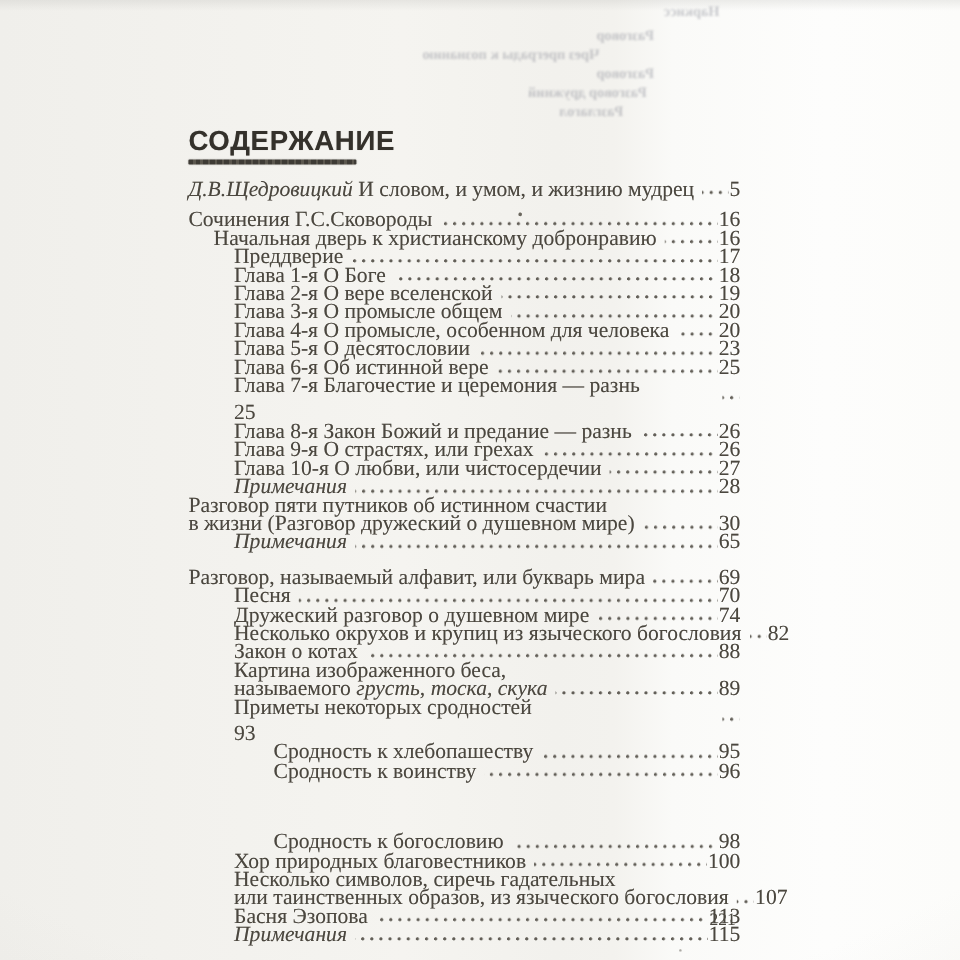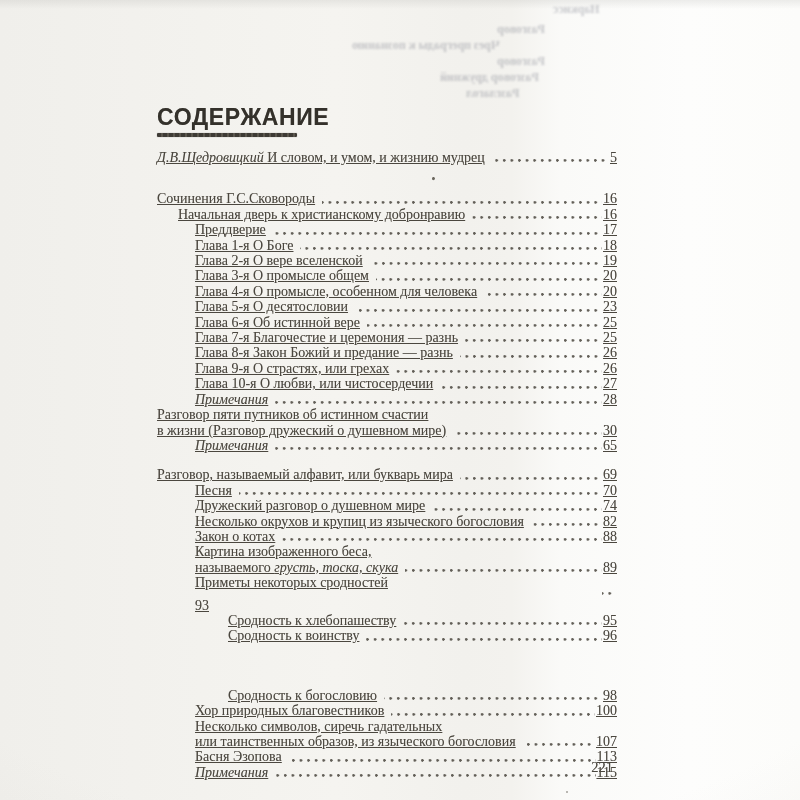--- a/index.html
+++ b/index.html
@@ -38,23 +38,22 @@
     text-shadow: 0 0 0.6px rgba(52,49,43,0.45);
   }
   .title-rule {
     position: absolute; left: 157px; top: 133px;
     width: 140px; height: 3.6px; border-radius: 1px;
     background: repeating-linear-gradient(90deg, #3e3b35 0 4px, #5b574e 4px 6px);
     box-shadow: 0 0 1px rgba(62,59,53,0.6);
   }
   .toc {
     position: absolute; left: 157px; top: 150px; width: 460px;
-    font-size: 14px; line-height: 15.4px;
+    font-size: 18px; line-height: 15.4px;
     text-shadow: 0 0 0.5px rgba(75,71,63,0.35);
-    text-decoration: underline;
   }
   .row { display: flex; align-items: baseline; white-space: nowrap; }
   .label .em { font-style: italic; }
   .leader {
     flex: 1 1 auto; min-width: 14px; align-self: flex-end;
     height: 5px; margin: 0 1px 2px 7px;
     background-image: radial-gradient(circle at 1.3px 2.4px, rgba(72,68,60,0.85) 1.05px, rgba(72,68,60,0) 1.6px);
     background-size: 7.6px 5px; background-repeat: repeat-x; background-position: right bottom;
   }
   .pg { flex: 0 0 auto; }
@@ -85,21 +84,21 @@
     <div class="title">СОДЕРЖАНИЕ</div>
     <div class="title-rule"></div>
 
     <div class="toc">
       <div>
           <div class="row" style="padding-left: 0px;">
             <span class="label"><span class="em">Д.В.Щедровицкий </span><span>И словом, и умом, и жизнию мудрец</span></span>
             <span class="leader"></span>
             <span class="pg">5</span>
           </div>
-          <div class="row" style="margin-top: 26px; padding-left: 0px;">
+          <div class="row" style="margin-top: 10px; padding-left: 0px;">
             <span class="label"><span>Сочинения Г.С.Сковороды</span></span>
             <span class="leader"></span>
             <span class="pg">16</span>
           </div>
           <div class="row" style="padding-left: 21px;">
             <span class="label"><span>Начальная дверь к христианскому добронравию</span></span>
             <span class="leader"></span>
             <span class="pg">16</span>
           </div>
           <div class="row" style="padding-left: 38px;">
@@ -130,21 +129,21 @@
           <div class="row" style="padding-left: 38px;">
             <span class="label"><span>Глава 5-я О десятословии</span></span>
             <span class="leader"></span>
             <span class="pg">23</span>
           </div>
           <div class="row" style="padding-left: 38px;">
             <span class="label"><span>Глава 6-я Об истинной вере</span></span>
             <span class="leader"></span>
             <span class="pg">25</span>
           </div>
-          <div class="row" style="padding-left: 38px;">
+          <div class="row" style="padding-left: 38px; flex-direction: column;">
             <span class="label"><span>Глава 7-я Благочестие и церемония — разнь</span></span>
             <span class="leader"></span>
             <span class="pg">25</span>
           </div>
           <div class="row" style="padding-left: 38px;">
             <span class="label"><span>Глава 8-я Закон Божий и предание — разнь</span></span>
             <span class="leader"></span>
             <span class="pg">26</span>
           </div>
           <div class="row" style="padding-left: 38px;">

